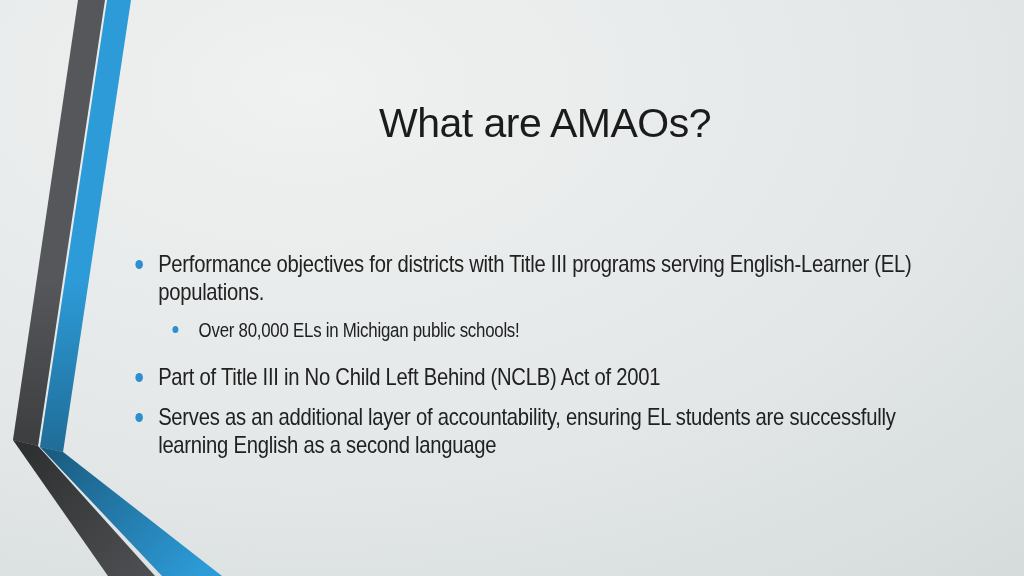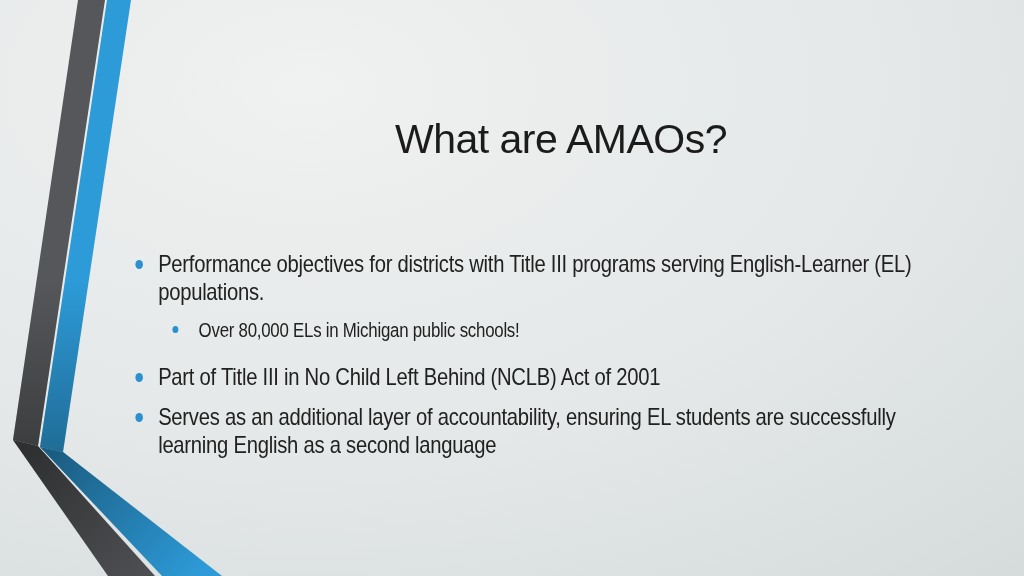--- a/index.html
+++ b/index.html
@@ -19,21 +19,21 @@
     position: absolute;
     left: 0;
     top: 0;
     pointer-events: none;
   }
   .title {
     position: absolute;
     left: 140px;
     top: 100px;
     width: 810px;
-    margin: 16px;
+    margin: 0;
     text-align: center;
     font-size: 41px;
     font-weight: 400;
     letter-spacing: -0.5px;
     color: #1b1b1b;
   }
   .content {
     position: absolute;
     left: 132px;
     top: 250px;

